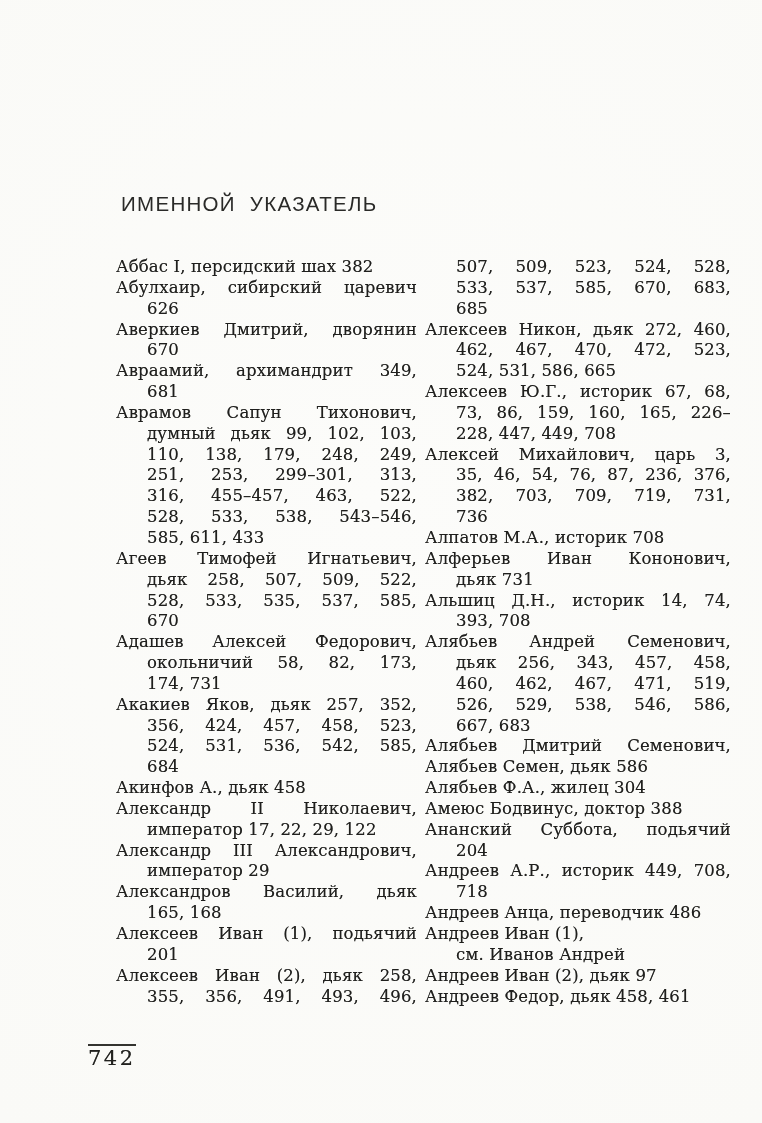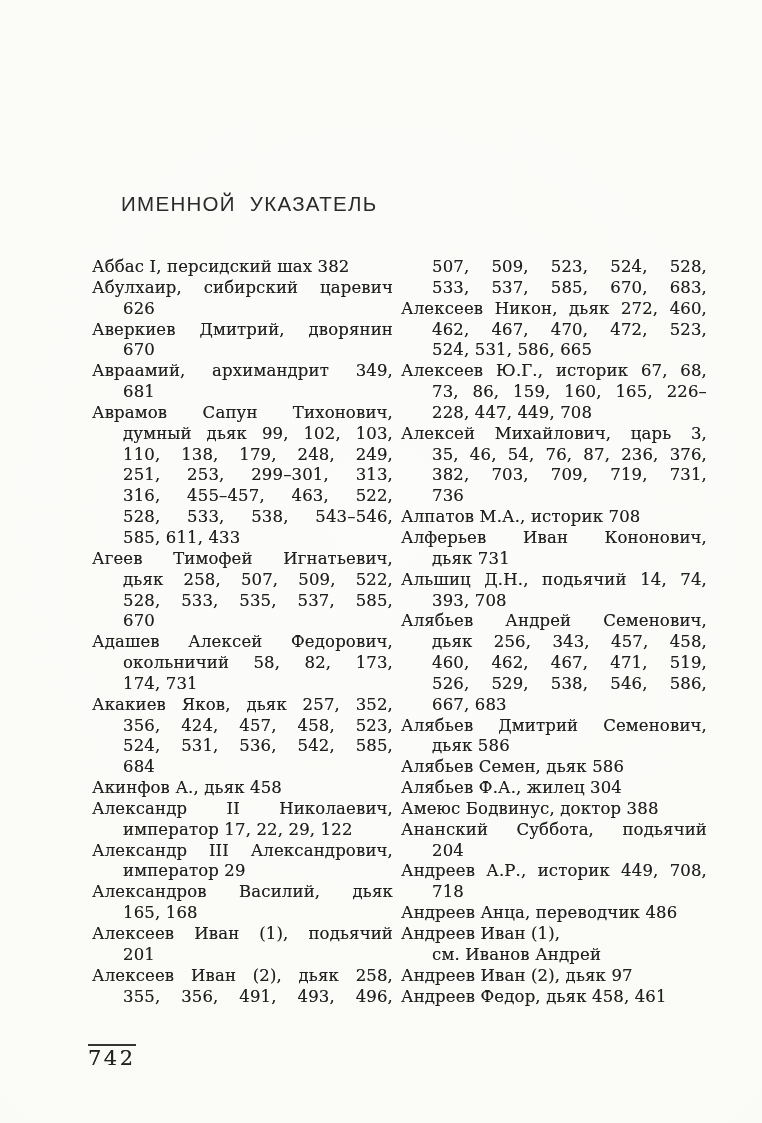--- a/index.html
+++ b/index.html
@@ -29,20 +29,21 @@
     color: #2a2a28;
     white-space: nowrap;
   }
   .index-col {
     position: absolute;
     top: 257px;
     font-size: 16.5px;
     line-height: 20.85px;
     letter-spacing: 0.15px;
     text-shadow: 0 0 0.5px rgba(30,30,28,0.55);
+    margin-left: 24px;
   }
   .index-col.left  { left: 92px;  width: 301px; }
   .index-col.right { left: 401px; width: 306px; }
   .line {
     height: 20.85px;
   }
   .line.ind {
     margin-left: 31px;
   }
   .line.just {
@@ -106,42 +107,42 @@
       <div class="line ind">165, 168</div>
       <div class="line just">Алексеев Иван (1), подьячий</div>
       <div class="line ind">201</div>
       <div class="line just">Алексеев Иван (2), дьяк 258,</div>
       <div class="line ind just">355, 356, 491, 493, 496,</div>
     </div>
 
   <div class="index-col right">
       <div class="line ind just">507, 509, 523, 524, 528,</div>
       <div class="line ind just">533, 537, 585, 670, 683,</div>
+      <div class="line ind">685</div>
       <div class="line just">Алексеев Никон, дьяк 272, 460,</div>
       <div class="line ind just">462, 467, 470, 472, 523,</div>
       <div class="line ind">524, 531, 586, 665</div>
       <div class="line just"><span class="it">Алексеев Ю.Г.,</span><span> историк 67, 68,</span></div>
       <div class="line ind just">73, 86, 159, 160, 165, 226–</div>
       <div class="line ind">228, 447, 449, 708</div>
       <div class="line just">Алексей Михайлович, царь 3,</div>
       <div class="line ind just">35, 46, 54, 76, 87, 236, 376,</div>
       <div class="line ind just">382, 703, 709, 719, 731,</div>
       <div class="line ind">736</div>
       <div class="line"><span class="it">Алпатов М.А.,</span><span> историк 708</span></div>
       <div class="line just">Алферьев Иван Кононович,</div>
       <div class="line ind">дьяк 731</div>
-      <div class="line just"><span class="it">Альшиц Д.Н.,</span><span> подьячий 14, 74,</span></div>
+      <div class="line just"><span class="it">Альшиц Д.Н.,</span><span> историк 14, 74,</span></div>
       <div class="line ind">393, 708</div>
       <div class="line just">Алябьев Андрей Семенович,</div>
       <div class="line ind just">дьяк 256, 343, 457, 458,</div>
       <div class="line ind just">460, 462, 467, 471, 519,</div>
       <div class="line ind just">526, 529, 538, 546, 586,</div>
       <div class="line ind">667, 683</div>
       <div class="line just">Алябьев Дмитрий Семенович,</div>
-      <div class="line ind">дьяк 586</div>
       <div class="line">Алябьев Семен, дьяк 586</div>
       <div class="line">Алябьев Ф.А., жилец 304</div>
       <div class="line">Амеюс Бодвинус, доктор 388</div>
       <div class="line just">Ананский Суббота, подьячий</div>
       <div class="line ind">204</div>
       <div class="line just"><span class="it">Андреев А.Р.,</span><span> историк 449, 708,</span></div>
       <div class="line ind">718</div>
       <div class="line">Андреев Анца, переводчик 486</div>
       <div class="line">Андреев Иван (1),</div>
       <div class="line ind">см. Иванов Андрей</div>

